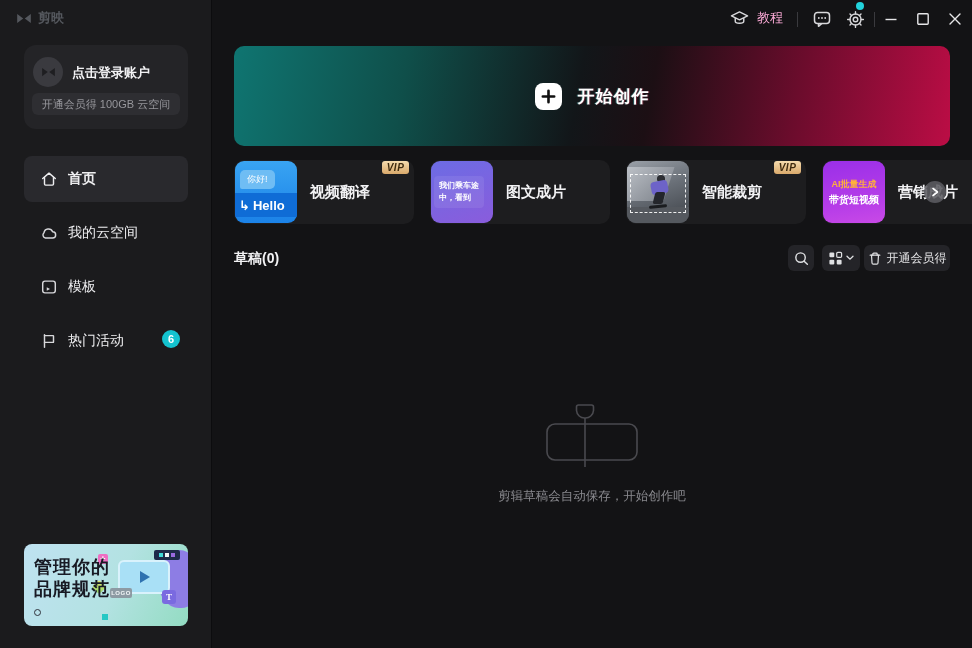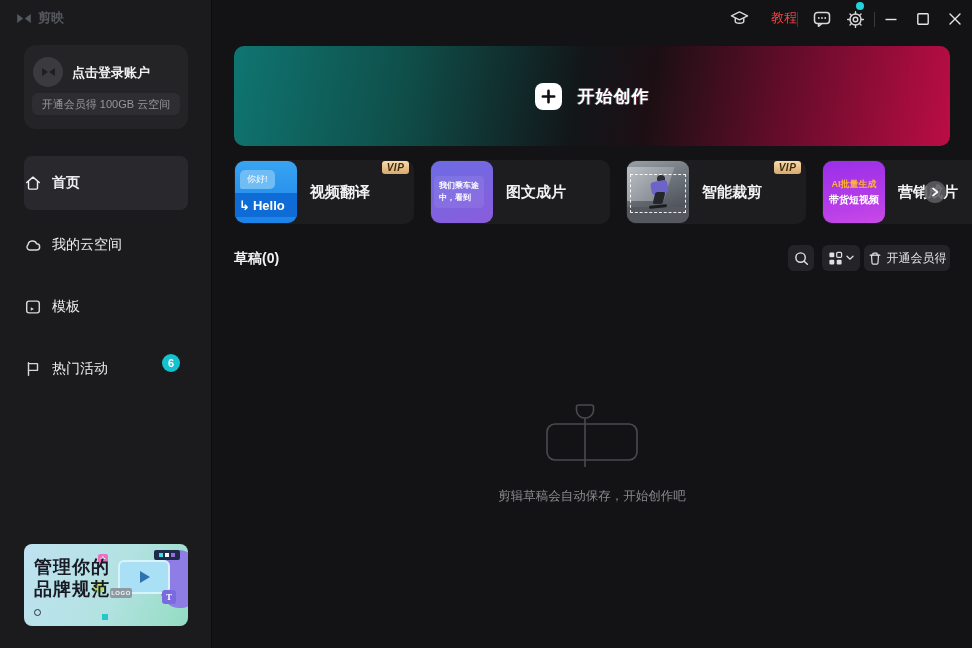--- a/index.html
+++ b/index.html
@@ -8,21 +8,21 @@
   .app { position:relative; width:972px; height:648px; background:#131315; overflow:hidden; color:#e8e8ea; }
 
   
   .sidebar { position:absolute; left:0; top:0; width:212px; height:648px; background:#1b1b1d; border-right:1px solid #0c0c0e; }
   .logo { position:absolute; left:16px; top:9px; display:flex; align-items:center; gap:6px; color:#55585e; font-size:13px; font-weight:bold;justify-content:center; }
   .login-card { position:absolute; left:24px; top:45px; width:164px; height:84px; background:#242427; border-radius:12px; cursor:pointer; }
   .avatar { position:absolute; left:9px; top:12px; width:30px; height:30px; border-radius:50%; background:#3a3a3f; display:flex; align-items:center; justify-content:center; }
   .login-title { position:absolute; left:48px; top:19px; font-size:13px; font-weight:bold; color:#f2f2f4; }
   .promo-pill { position:absolute; left:8px; top:48px; width:148px; height:22px; background:#2e2e32; border-radius:6px; display:flex; align-items:center; justify-content:center; font-size:11px; color:#97979c; }
   .nav { position:absolute; left:24px; top:156px; width:164px; }
-  .nav-item { position:relative; height:54px; margin-bottom:8px; border-radius:8px; display:flex; align-items:center; padding-left:0; gap:10px; font-size:14px; color:#ededef; cursor:pointer; }
+  .nav-item { position:relative; height:46px; margin-bottom:8px; border-radius:8px; display:flex; align-items:center; padding-left:16px; gap:10px; font-size:14px; color:#ededef; cursor:pointer; }
   .nav-item.active { background:#29292d; font-weight:bold; }
   .nav-badge { position:absolute; right:8px; top:12px; min-width:18px; height:18px; border-radius:9px; background:#14c3cf; color:#fff; font-size:11px; font-weight:bold; display:flex; align-items:center; justify-content:center; }
 
   
   .brand-banner { position:absolute; left:24px; top:544px; width:164px; height:82px; border-radius:8px; overflow:hidden; cursor:pointer;
     background:linear-gradient(115deg,#bfe2f1 0%,#b3e2e2 55%,#93dcc2 100%); }
   .bb-blob { position:absolute; right:-14px; top:6px; width:44px; height:58px; background:#8d7de4; border-radius:45% 55% 50% 50%; }
   .bb-player { position:absolute; right:18px; top:16px; width:52px; height:34px; background:#a9e0f6; border:2px solid #d9f2fc; border-radius:6px; }
   .bb-play { position:absolute; left:20px; top:9px; width:0; height:0; border-left:10px solid #2f72b0; border-top:6px solid transparent; border-bottom:6px solid transparent; }
   .bb-palette { position:absolute; right:8px; top:6px; width:26px; height:10px; background:#1e2a4a; border-radius:2px; display:flex; align-items:center; justify-content:center; gap:2px; }
@@ -32,21 +32,21 @@
   .bb-grid { position:absolute; right:80px; top:10px; width:10px; height:10px; background:#ee6ec2; border-radius:2px; color:#fff; font-size:9px; line-height:10px; text-align:center; font-weight:bold; }
   .bb-diamond { position:absolute; right:84px; top:38px; width:10px; height:10px; background:linear-gradient(135deg,#e8e870,#8fd86a); transform:rotate(45deg); border-radius:2px; }
   .bb-sq { position:absolute; left:78px; bottom:6px; width:6px; height:6px; background:#25c8c4; }
   .bb-text { position:absolute; left:10px; top:12px; font-size:18px; line-height:22px; font-weight:900; color:#181a24; letter-spacing:1px; }
   .bb-note { position:absolute; left:10px; bottom:10px; display:flex; align-items:center; gap:3px; }
   .bb-note .ring { width:7px; height:7px; border:1.2px solid #30323c; border-radius:50%; }
   .bb-note .ln { width:22px; height:2px; background:#53565e; margin-bottom:2px; }
   .bb-note .ln2 { width:30px; height:2px; background:#6a6d74; }
 
   
-  .titlebar-btn { position:absolute; display:flex; align-items:flex-end; gap:22px; color:#ef4444; font-size:13px; cursor:pointer; }
+  .titlebar-btn { position:absolute; display:flex; align-items:flex-end; gap:8px; color:#f9a8d4; font-size:13px; cursor:pointer; }
   .tb-divider { position:absolute; top:12px; width:1px; height:15px; background:#3a3a3e; }
   .icon-btn { position:absolute; width:22px; height:22px; display:flex; align-items:center; justify-content:center; cursor:pointer; }
   .gear-dot { position:absolute; left:856px; top:2px; width:8px; height:8px; border-radius:50%; background:#22d3dc; }
 
   
   .create-banner { position:absolute; left:234px; top:46px; width:716px; height:100px; border-radius:10px; cursor:pointer;
     background:linear-gradient(100deg,#0f7571 0%,#0f4f4a 24%,#121619 48%,#1c0f14 58%,#6b0c2c 78%,#bb0d45 100%);
     display:flex; align-items:center; justify-content:center; gap:16px; }
   .plus-box { width:27px; height:27px; background:#fff; border-radius:8px; display:flex; align-items:center; justify-content:center; }
   .create-label { font-size:17px; font-weight:bold; color:#fff; letter-spacing:1px;

